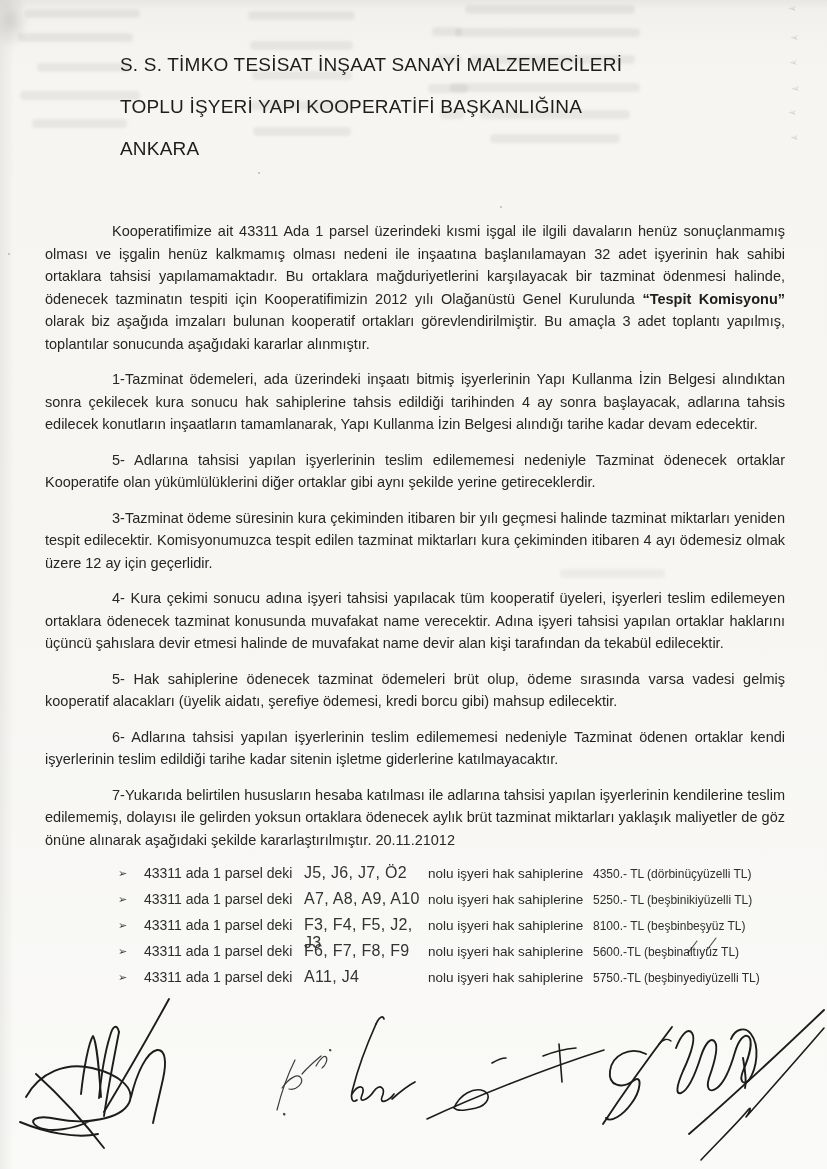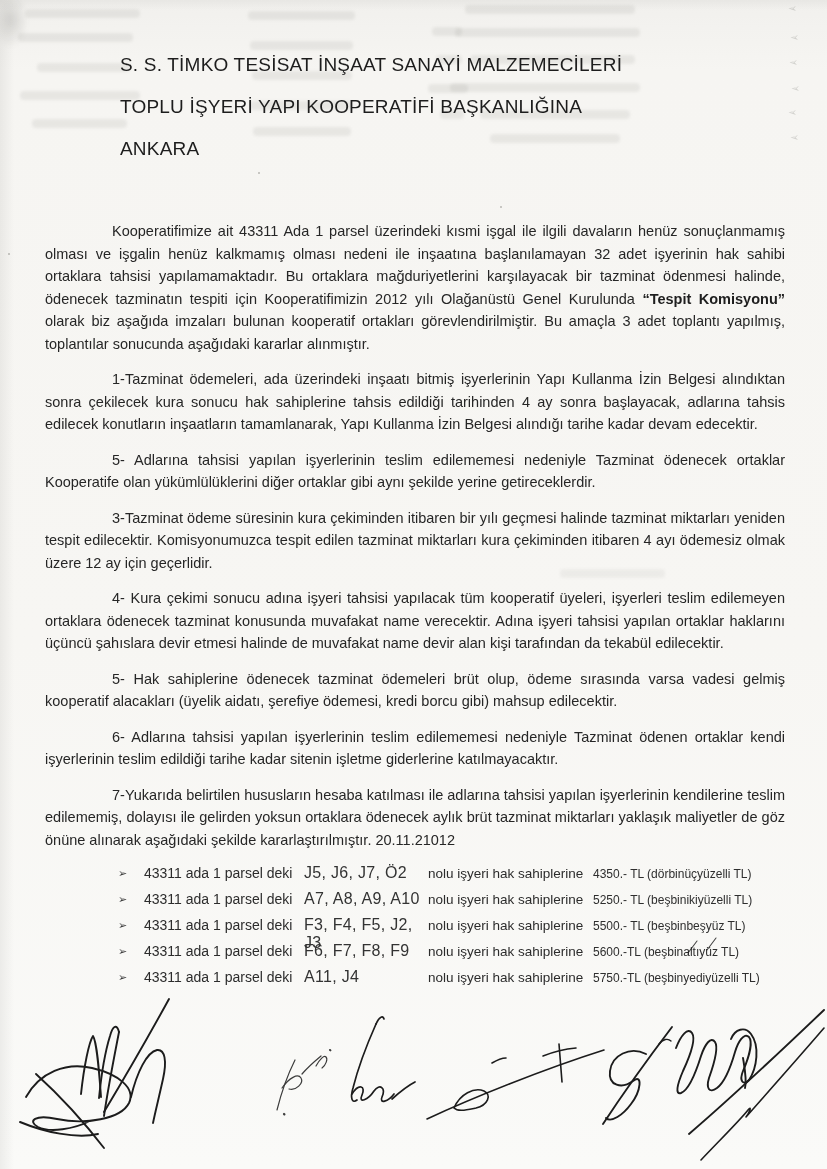--- a/index.html
+++ b/index.html
@@ -131,21 +131,21 @@
         <span class="loc">43311 ada 1 parsel deki</span>
         <span class="codes">A7, A8, A9, A10</span>
         <span class="mid">nolu işyeri hak sahiplerine</span>
         <span class="amt">5250.- TL (beşbinikiyüzelli TL)</span>
       </div>
       <div class="alloc-row">
         <span class="bullet">➢</span>
         <span class="loc">43311 ada 1 parsel deki</span>
         <span class="codes">F3, F4, F5, J2, J3</span>
         <span class="mid">nolu işyeri hak sahiplerine</span>
-        <span class="amt">5500.- TL (beşbinbeşyüz TL)</span>
+        <span class="amt">8100.- TL (beşbinbeşyüz TL)</span>
       </div>
       <div class="alloc-row">
         <span class="bullet">➢</span>
         <span class="loc">43311 ada 1 parsel deki</span>
         <span class="codes">F6, F7, F8, F9</span>
         <span class="mid">nolu işyeri hak sahiplerine</span>
         <span class="amt">5600.-TL (beşbinaltıyüz TL)</span>
       </div>
       <div class="alloc-row">
         <span class="bullet">➢</span>

